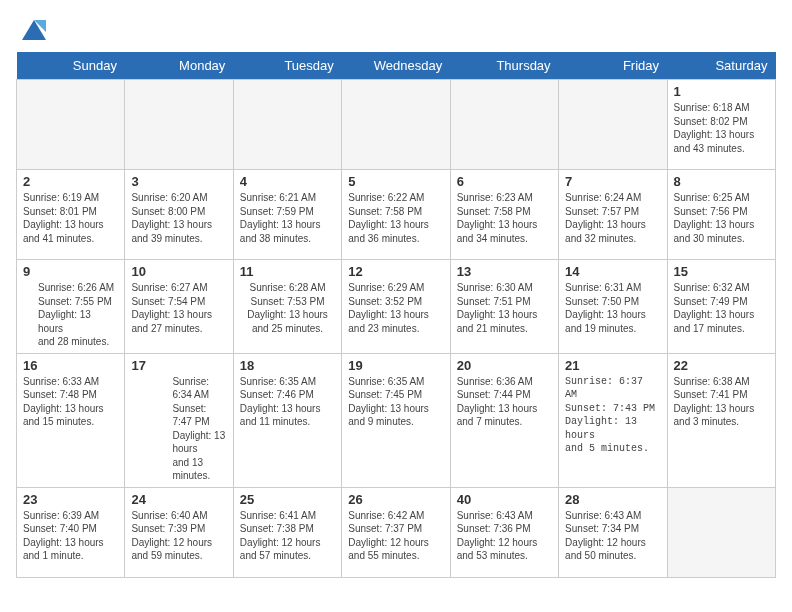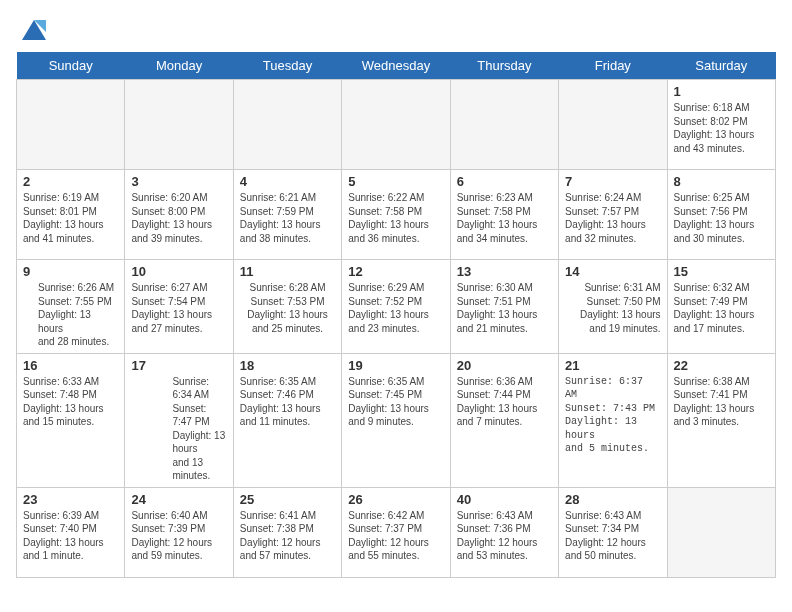--- a/index.html
+++ b/index.html
@@ -48,21 +48,21 @@
       color: #555;
     }
     .calendar-table {
       width: 100%;
       border-collapse: collapse;
       table-layout: fixed;
     }
     .calendar-table th {
       background-color: #2a6db5;
       color: white;
-      text-align: center;
+      text-align: right;
       padding: 6px 8px;
       font-size: 13px;
       font-weight: normal;
     }
     .calendar-table td {
       border: 1px solid #ccc;
       vertical-align: top;
       padding: 4px 6px;
       height: 90px;
       font-size: 10.5px;
@@ -203,34 +203,34 @@
         <td>
           <span class="day-num">11</span>
           <div class="day-info" style="white-space: pre-line; text-align: center;">Sunrise: 6:28 AM
 Sunset: 7:53 PM
 Daylight: 13 hours
 and 25 minutes.</div>
         </td>
         <td>
           <span class="day-num">12</span>
           <div class="day-info" style="white-space: pre-line;">Sunrise: 6:29 AM
-Sunset: 7:52 PM
+Sunset: 3:52 PM
 Daylight: 13 hours
 and 23 minutes.</div>
         </td>
         <td>
           <span class="day-num">13</span>
           <div class="day-info" style="white-space: pre-line;">Sunrise: 6:30 AM
 Sunset: 7:51 PM
 Daylight: 13 hours
 and 21 minutes.</div>
         </td>
         <td>
           <span class="day-num">14</span>
-          <div class="day-info" style="white-space: pre-line; text-align: right;">Sunrise: 6:31 AM
+          <div class="day-info" style="white-space: pre-line;">Sunrise: 6:31 AM
 Sunset: 7:50 PM
 Daylight: 13 hours
 and 19 minutes.</div>
         </td>
         <td>
           <span class="day-num">15</span>
           <div class="day-info" style="white-space: pre-line;">Sunrise: 6:32 AM
 Sunset: 7:49 PM
 Daylight: 13 hours
 and 17 minutes.</div>

